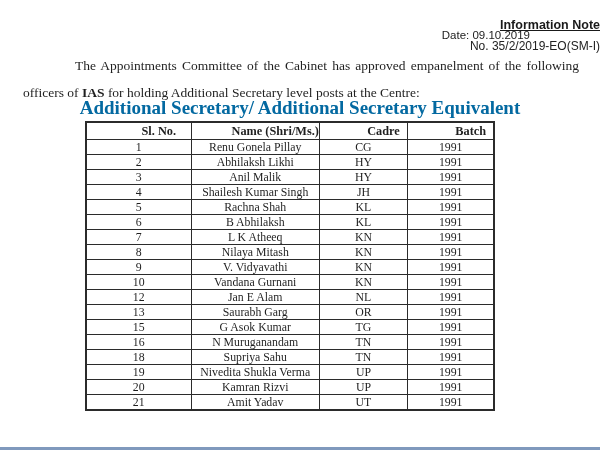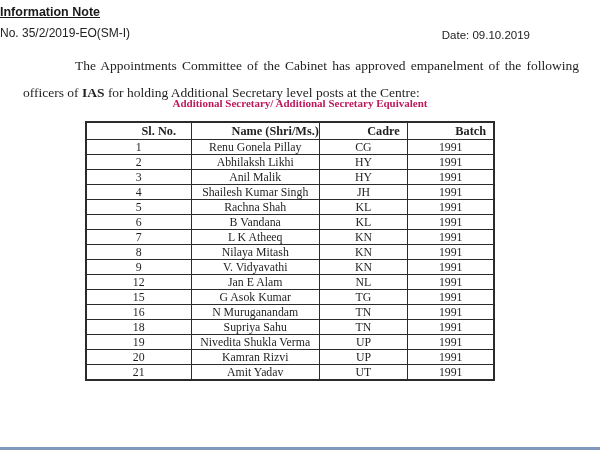--- a/index.html
+++ b/index.html
@@ -5,22 +5,22 @@
   html, body { margin:0; padding:0; }
   body {
     width:600px; height:450px;
     background:#ffffff;
     font-family:"Liberation Serif", serif;
     color:#1f1f1f;
     position:relative;
     overflow:hidden;
   }
   .doc-header {
-    text-align:left;
-    padding-top:2px;
+    text-align:right;
+    padding-top:15px;
     font-family:"Liberation Sans", sans-serif;
   }
   .doc-title {
     display:inline-block;
     font-weight:bold;
     font-size:12.5px;
     color:#1a1a1a;
     text-decoration:underline;
   }
   .doc-ref {
@@ -45,22 +45,22 @@
     text-align:justify;
     text-indent:52px;
   }
   .para b { font-weight:bold; }
   .section-heading {
     position:absolute;
     top:97px; left:0;
     width:600px;
     text-align:center;
     font-weight:bold;
-    font-size:11px;
-    color:#be185d;
+    font-size:19px;
+    color:#0369a1;
   }
   table.officers {
     position:absolute;
     top:121px; left:85px;
     border-collapse:collapse;
     table-layout:fixed;
     border:2px solid #2b2b2b;
   }
   table.officers th, table.officers td {
     border:1px solid #2b2b2b;
@@ -141,49 +141,61 @@
         <td class="center-cell">1991</td>
       </tr>
       <tr>
         <td class="center-cell">5</td>
         <td class="name-cell">Rachna Shah</td>
         <td class="center-cell">KL</td>
         <td class="center-cell">1991</td>
       </tr>
       <tr>
         <td class="center-cell">6</td>
-        <td class="name-cell">B Vandana</td>
+        <td class="name-cell">B Abhilaksh</td>
         <td class="center-cell">KL</td>
         <td class="center-cell">1991</td>
       </tr>
       <tr>
         <td class="center-cell">7</td>
         <td class="name-cell">L K Atheeq</td>
         <td class="center-cell">KN</td>
         <td class="center-cell">1991</td>
       </tr>
       <tr>
         <td class="center-cell">8</td>
         <td class="name-cell">Nilaya Mitash</td>
         <td class="center-cell">KN</td>
         <td class="center-cell">1991</td>
       </tr>
       <tr>
         <td class="center-cell">9</td>
         <td class="name-cell">V. Vidyavathi</td>
+        <td class="center-cell">KN</td>
+        <td class="center-cell">1991</td>
+      </tr>
+      <tr>
+        <td class="center-cell">10</td>
+        <td class="name-cell">Vandana Gurnani</td>
         <td class="center-cell">KN</td>
         <td class="center-cell">1991</td>
       </tr>
       <tr>
         <td class="center-cell">12</td>
         <td class="name-cell">Jan E Alam</td>
         <td class="center-cell">NL</td>
         <td class="center-cell">1991</td>
       </tr>
       <tr>
+        <td class="center-cell">13</td>
+        <td class="name-cell">Saurabh Garg</td>
+        <td class="center-cell">OR</td>
+        <td class="center-cell">1991</td>
+      </tr>
+      <tr>
         <td class="center-cell">15</td>
         <td class="name-cell">G Asok Kumar</td>
         <td class="center-cell">TG</td>
         <td class="center-cell">1991</td>
       </tr>
       <tr>
         <td class="center-cell">16</td>
         <td class="name-cell">N Muruganandam</td>
         <td class="center-cell">TN</td>
         <td class="center-cell">1991</td>

